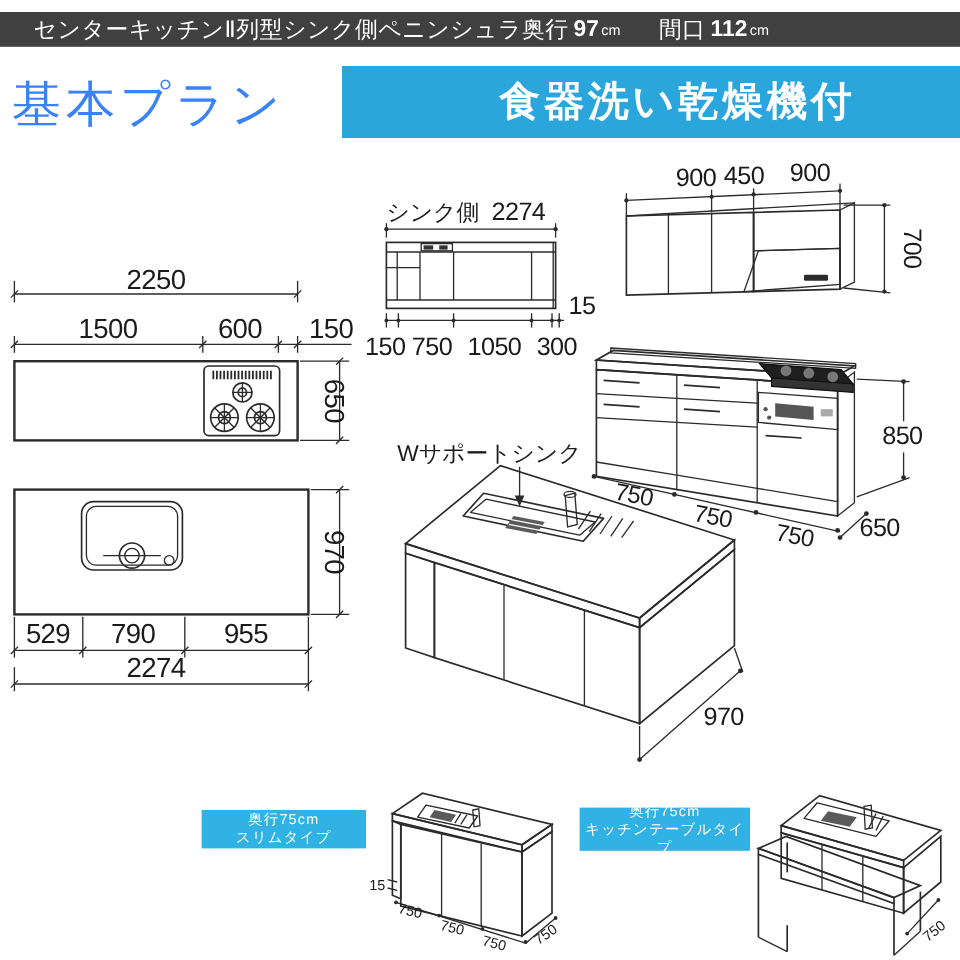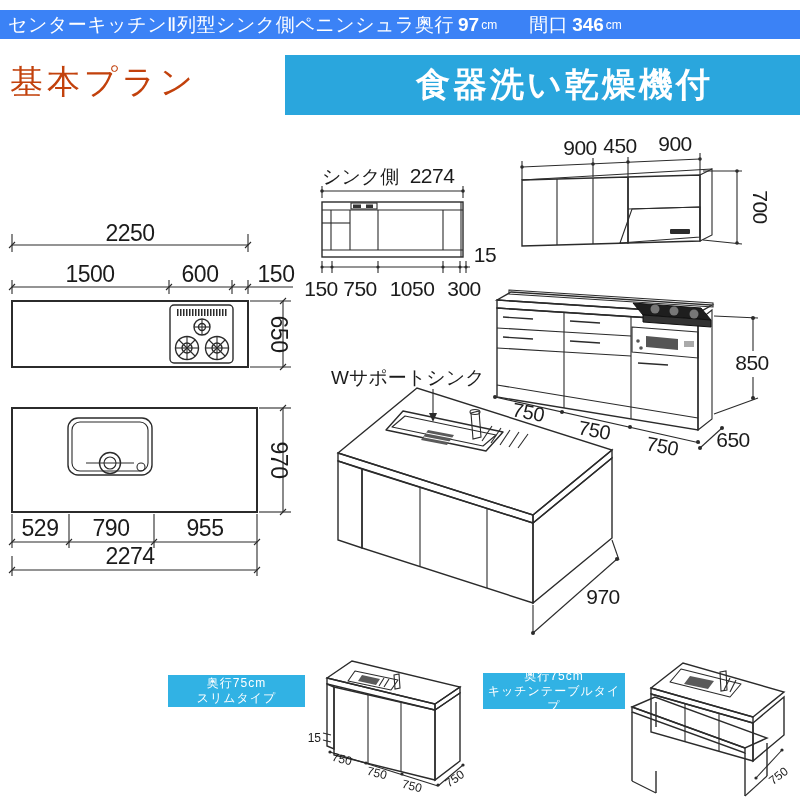--- a/index.html
+++ b/index.html
@@ -1,25 +1,25 @@
 <!DOCTYPE html>
 <html><head>
 <meta charset="utf-8">
 <style>
   html,body{margin:0;padding:0;background:#fff;}
   #stage{position:relative;width:800px;height:800px;background:#fff;overflow:hidden;
          font-family:"Liberation Sans",sans-serif;}
   
-  .topbar{position:absolute;left:0;top:10px;width:800px;height:29px;background:#3b82f6;
-          color:#fff;display:flex;align-items:baseline;padding-left:8px;box-sizing:border-box;}
+  .topbar{position:absolute;left:0;top:10px;width:800px;height:29px;background:#404040;
+          color:#fff;display:flex;align-items:baseline;padding-left:28px;box-sizing:border-box;}
   .topbar .t1{font-size:19px;letter-spacing:.5px;align-self:center;}
   .topbar .num{font-size:19px;font-weight:bold;margin:0 2px 0 4px;align-self:center;line-height:29px;}
   .topbar .unit{font-size:12px;align-self:center;margin-right:6px;}
   .topbar .gap{width:26px;}
-  .plan-title{position:absolute;left:10px;top:60px;font-size:33px;color:#c2410c;letter-spacing:4px;}
+  .plan-title{position:absolute;left:10px;top:60px;font-size:41px;color:#3b82f6;letter-spacing:4px;}
   .banner{position:absolute;left:285px;top:55px;width:559px;height:60px;background:#2aa6dd;
           color:#fff;font-size:34px;font-weight:bold;letter-spacing:3px;
           display:flex;align-items:center;justify-content:center;}
   .tag{position:absolute;background:#31b2e4;color:#fff;text-align:center;
        display:flex;flex-direction:column;justify-content:center;}
   .tag div{font-size:12px;line-height:15px;letter-spacing:1px;}
   svg{position:absolute;overflow:visible;}
   .ln{stroke:#2b2b2b;stroke-width:1.1;fill:none;}
   .lnT{stroke:#2b2b2b;stroke-width:2;fill:none;}
   .lnW{stroke:#2b2b2b;stroke-width:1.4;fill:none;}
@@ -35,21 +35,21 @@
 <body>
 
 <div id="stage">
 
   <div class="topbar">
     <span class="t1">センターキッチンⅡ列型シンク側ペニンシュラ奥行</span>
     <span class="num">97</span>
     <span class="unit">cm</span>
     <span class="gap"></span>
     <span class="t1">間口</span>
-    <span class="num">346</span>
+    <span class="num">112</span>
     <span class="unit">cm</span>
   </div>
 
   <div class="plan-title">基本プラン</div>
   <div class="banner">食器洗い乾燥機付</div>
 
   <svg style="left:5px;top:210px" width="295" height="162" viewBox="5 210 295 162">
     <line class="ln" x1="12" y1="234" x2="12" y2="252"></line>
       <line class="ln" x1="248" y1="234" x2="248" y2="252"></line>
     <line class="ln" x1="12" y1="245" x2="248" y2="245"></line>

